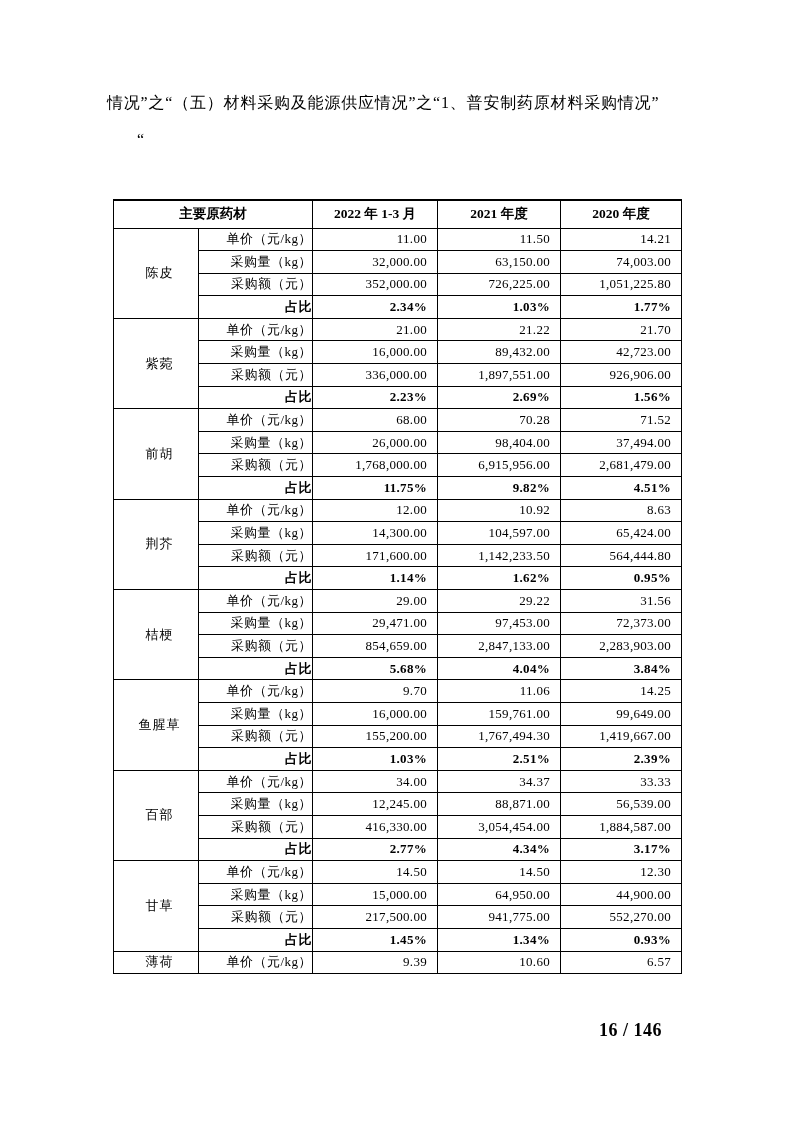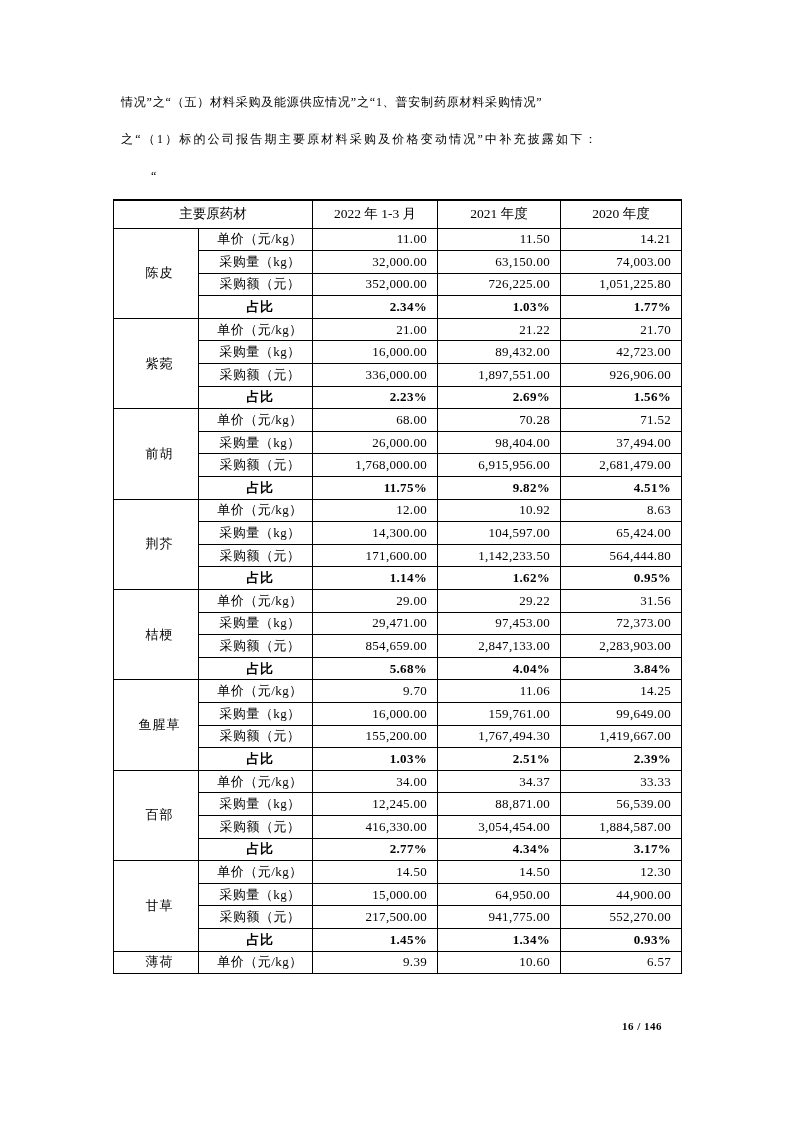--- a/index.html
+++ b/index.html
@@ -7,24 +7,24 @@
   body {
     width: 793px;
     height: 1122px;
     position: relative;
     overflow: hidden;
     font-family: "Liberation Serif", "DejaVu Serif", serif;
     color: #000000;
   }
   .intro {
     position: absolute;
-    left: 121px;
+    left: 107px;
     top: 84px;
     width: 572px;
-    font-size: 12px;
+    font-size: 16px;
   }
   .intro-line { line-height: 37px; white-space: nowrap; }
   .intro-line.l1 { letter-spacing: 0.8px; }
   .intro-line.l2 { letter-spacing: 2.2px; }
   .open-quote-line { line-height: 37px; padding-left: 30px; }
 
   table.materials {
     position: absolute;
     left: 113px;
     top: 199px;
@@ -34,63 +34,62 @@
     font-size: 13px;
     border-top: 2.5px solid #000;
   }
   table.materials th,
   table.materials td {
     border: 1px solid #000;
     overflow: hidden;
   }
   table.materials thead th {
     height: 28px;
-    font-weight: normal;
+    font-weight: bold;
     text-align: center;
     font-size: 13.5px;
     vertical-align: middle;
   }
   table.materials tbody td {
     height: 22.6px;
     vertical-align: middle;
   }
   .herb-cell {
     text-align: center;
     padding-left: 7px;
     letter-spacing: 1px;
   }
   .metric-cell {
-    text-align: center;
+    text-align: right;
     padding-left: 9px;
     letter-spacing: 0.5px;
   }
   .value-cell {
     text-align: right;
     padding-right: 10px;
     letter-spacing: 0.3px;
   }
   .bold { font-weight: bold; margin-top: 36px; }
 
   .footer {
     position: absolute;
     left: 113px;
     top: 1020px;
     width: 549px;
     text-align: right;
-    font-size: 11px;
+    font-size: 18px;
     font-weight: bold;
     letter-spacing: 0.5px;
   }
 </style>
 </head>
 <body>
 
 <div class="intro">
   <div class="intro-line l1">情况”之“（五）材料采购及能源供应情况”之“1、普安制药原材料采购情况”</div>
-  <div class="intro-line l2">之“（1）标的公司报告期主要原材料采购及价格变动情况”中补充披露如下：</div>
   <div class="open-quote-line">“</div>
 </div>
 
 <table class="materials">
   <colgroup>
     <col style="width:85px">
     <col style="width:114px">
     <col style="width:125px">
     <col style="width:123px">
     <col style="width:121px">

